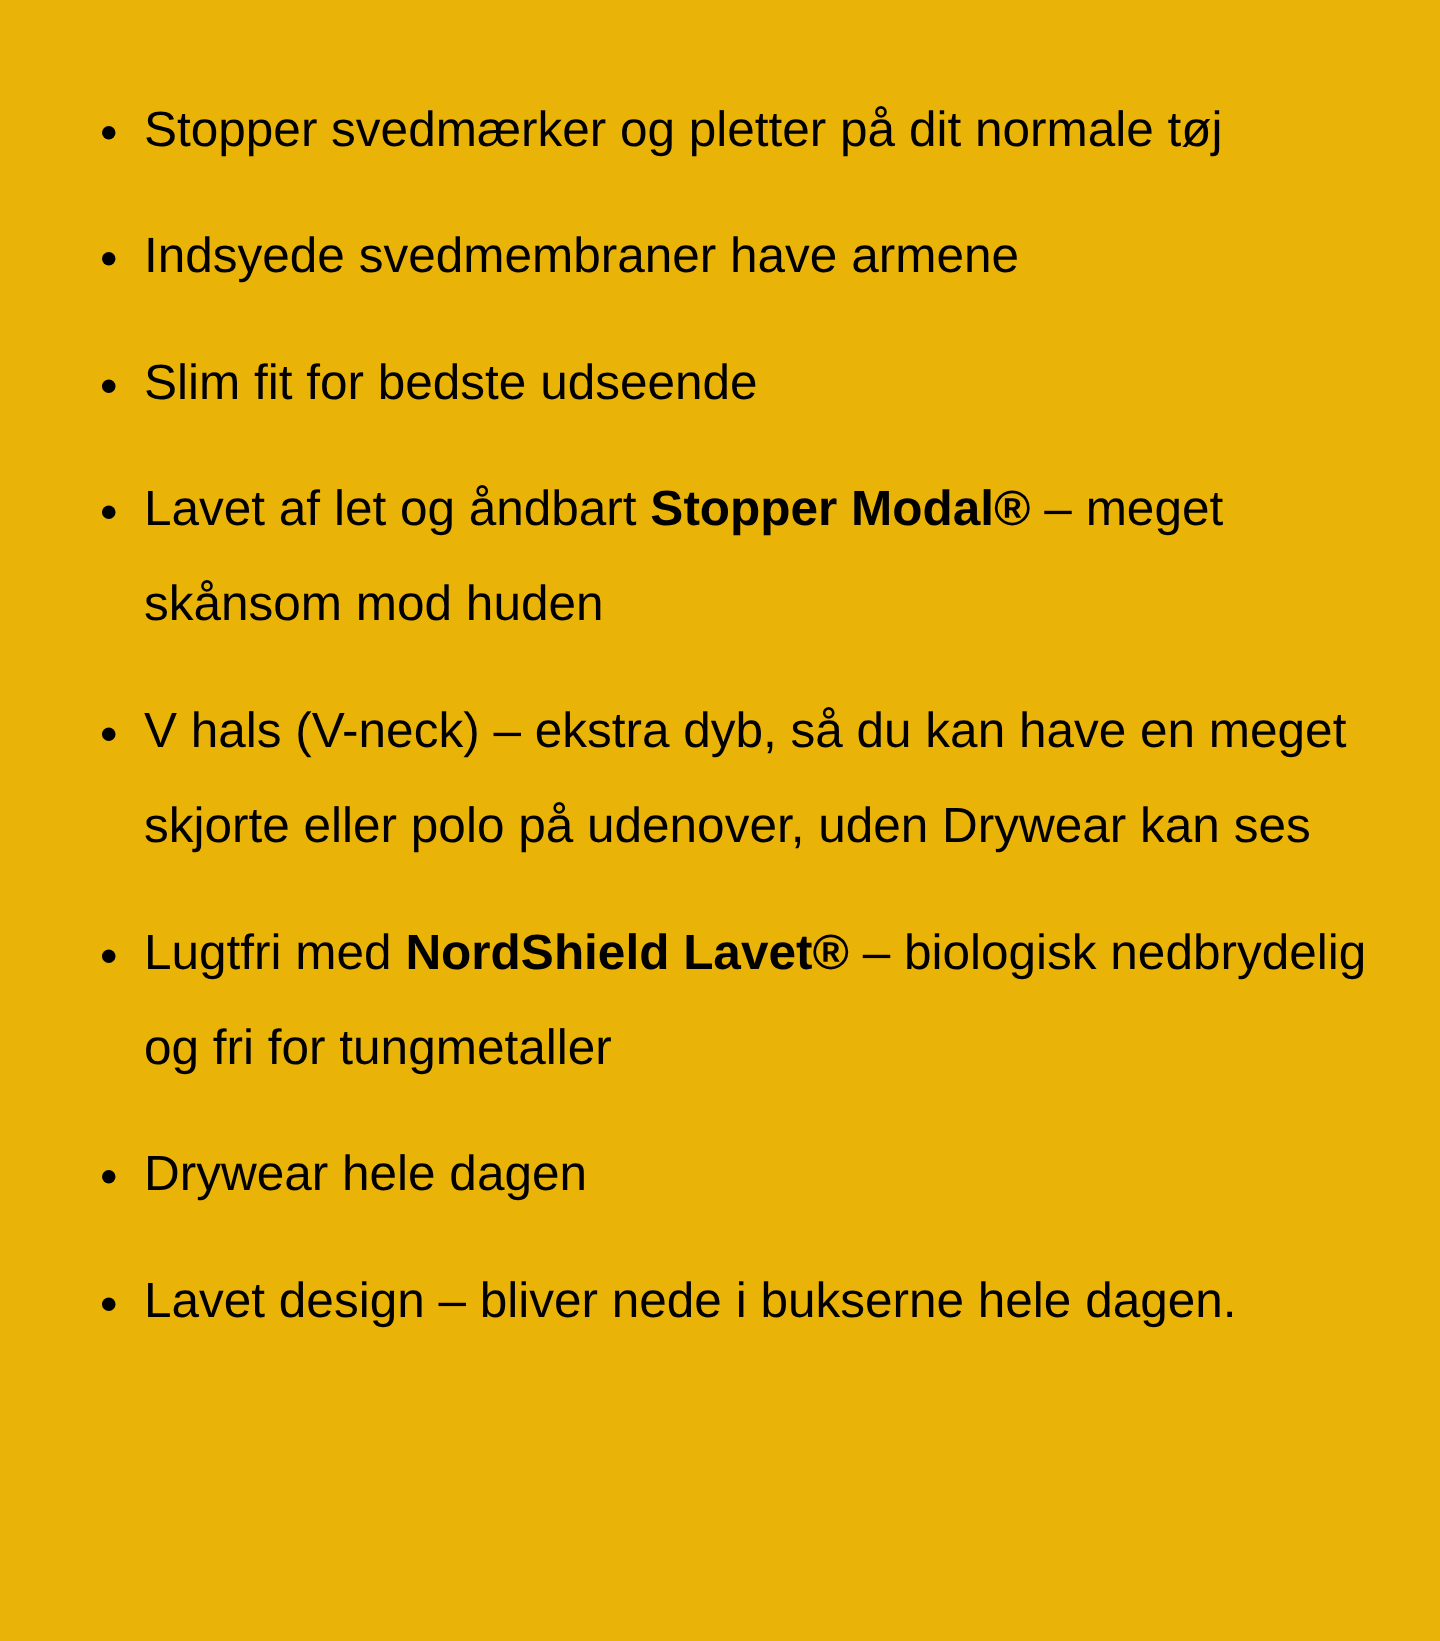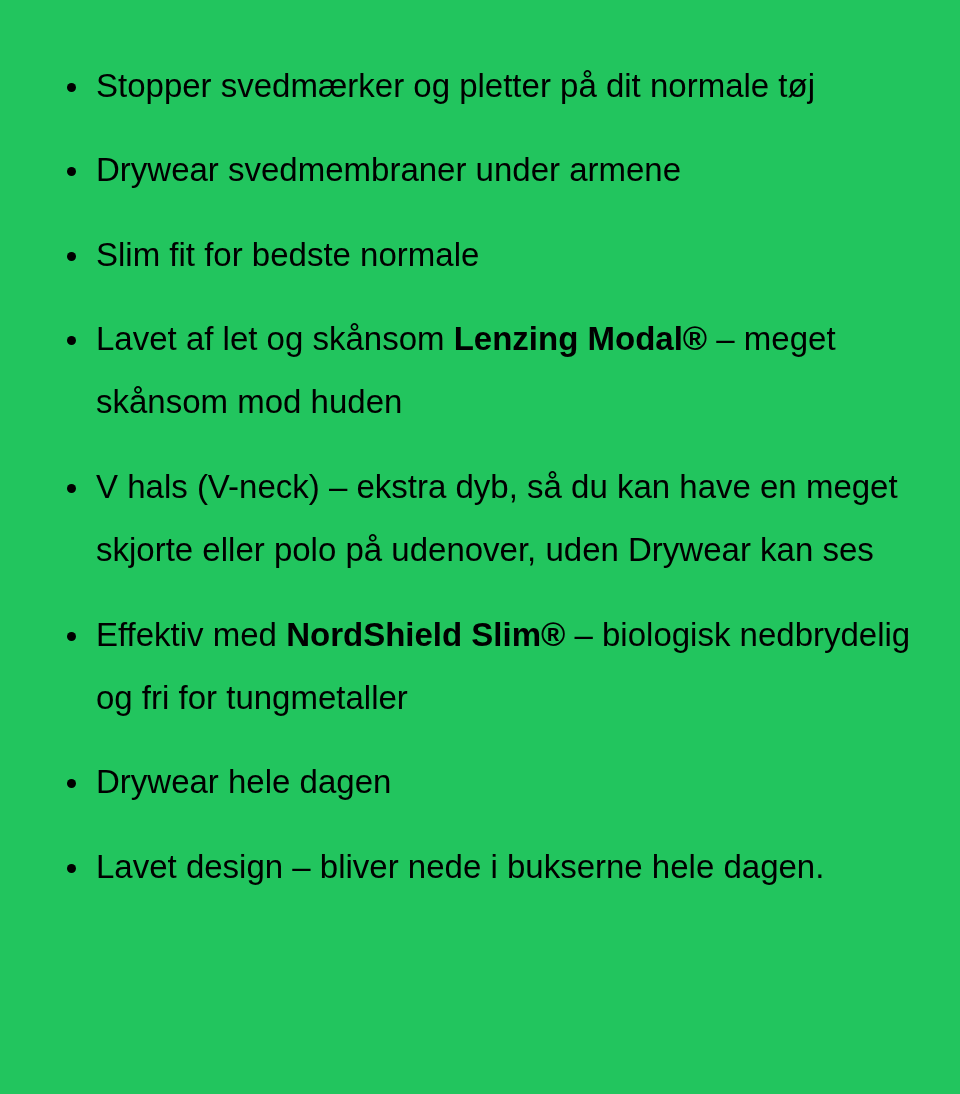--- a/index.html
+++ b/index.html
@@ -4,21 +4,21 @@
   <style>
     * { box-sizing: border-box; }
     html, body {
       margin: 0;
       padding: 0;
       background: #ffffff;
     }
     .page {
       width: 960px;
       min-height: 1094px;
-      background: #22c55e;
+      background: #eab308;
       color: #000000;
       font-family: "Liberation Sans", sans-serif;
       padding: 54px 34px 30px 0;
     }
     ul.feature-list {
       margin: 0;
       padding: 0 0 0 92px;
       list-style-type: disc;
       list-style-position: outside;
     }
@@ -35,21 +35,21 @@
     }
     .seg { font-weight: 400; }
     .seg.bold { font-weight: 700; }
   </style>
 </head>
 <body>
 
 <div class="page">
   <ul class="feature-list" id="feature-list">
       <li><span class="seg">Stopper svedmærker og pletter på dit normale tøj</span></li>
-      <li><span class="seg">Drywear svedmembraner under armene</span></li>
-      <li><span class="seg">Slim fit for bedste normale</span></li>
-      <li><span class="seg">Lavet af let og skånsom </span><span class="seg bold">Lenzing Modal®</span><span class="seg"> – meget skånsom mod huden</span></li>
+      <li><span class="seg">Indsyede svedmembraner have armene</span></li>
+      <li><span class="seg">Slim fit for bedste udseende</span></li>
+      <li><span class="seg">Lavet af let og åndbart </span><span class="seg bold">Stopper Modal®</span><span class="seg"> – meget skånsom mod huden</span></li>
       <li><span class="seg">V hals (V-neck) – ekstra dyb, så du kan have en meget skjorte eller polo på udenover, uden Drywear kan ses</span></li>
-      <li><span class="seg">Effektiv med </span><span class="seg bold">NordShield Slim®</span><span class="seg"> – biologisk nedbrydelig og fri for tungmetaller</span></li>
+      <li><span class="seg">Lugtfri med </span><span class="seg bold">NordShield Lavet®</span><span class="seg"> – biologisk nedbrydelig og fri for tungmetaller</span></li>
       <li><span class="seg">Drywear hele dagen</span></li>
       <li><span class="seg">Lavet design – bliver nede i bukserne hele dagen.</span></li>
     </ul>
 </div>
 
 </body></html>

